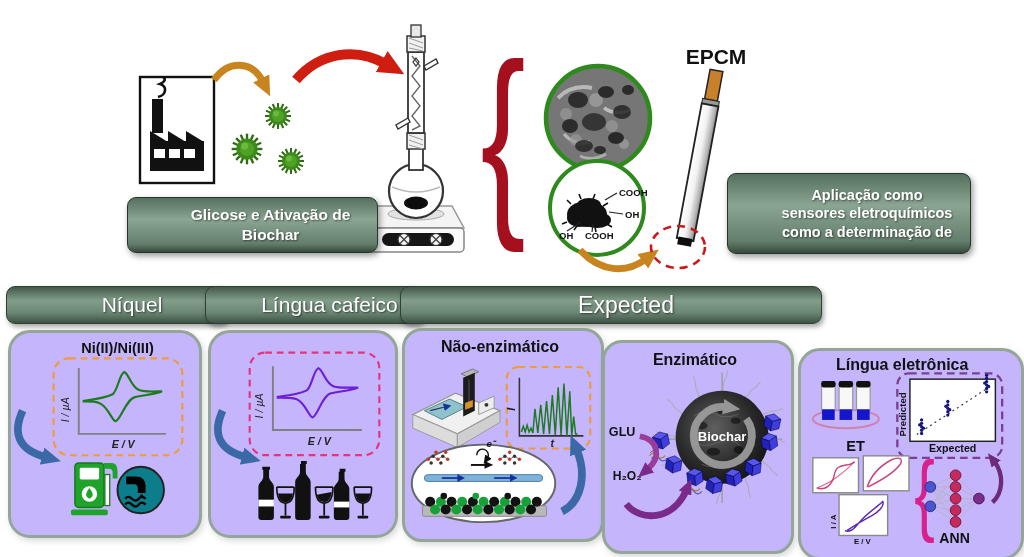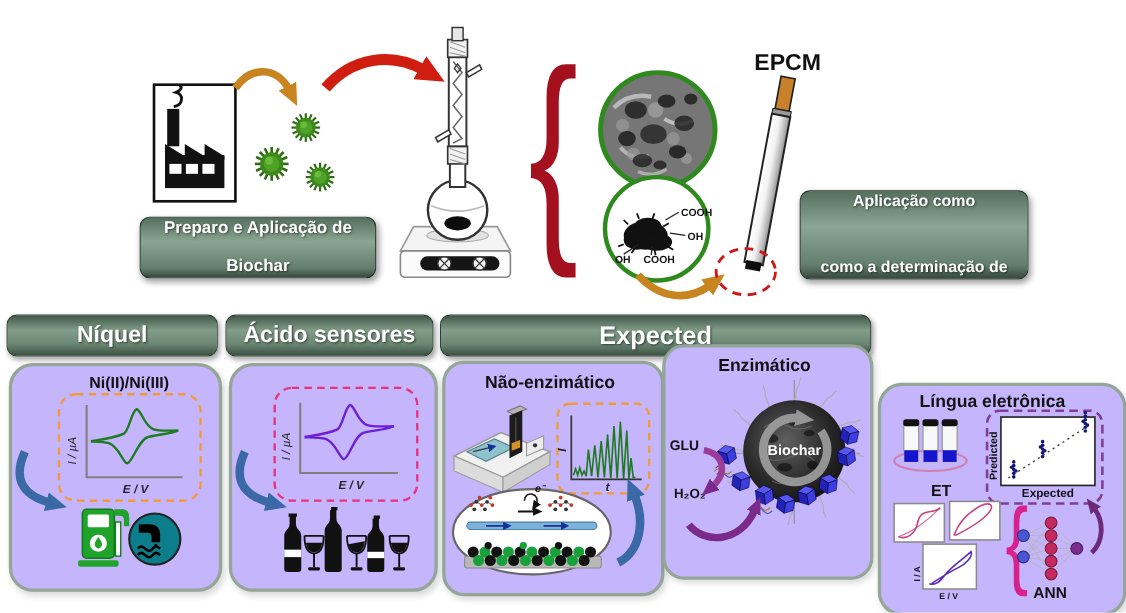--- a/index.html
+++ b/index.html
@@ -3,26 +3,26 @@
 <meta charset="utf-8">
 <style>
   html,body{margin:0;padding:0;background:#fff;}
   #stage{position:relative;width:1024px;height:557px;background:#fff;overflow:hidden;
          font-family:"Liberation Sans",sans-serif;}
   svg text{font-family:"Liberation Sans",sans-serif;}
   .abs{position:absolute;}
   
   .gbar{background:linear-gradient(180deg,#43584a 0%,#829e8a 38%,#6a8572 72%,#3d5244 100%);
         border:1px solid #2e3f34;border-radius:9px;box-shadow:2px 3px 5px rgba(0,0,0,.35);
-        color:#fff;font-weight:bold;display:flex;align-items:center;justify-content:center;
-        text-shadow:1px 1px 2px rgba(0,0,0,.55);}
+        color:#fff;font-weight:normal;display:flex;align-items:center;justify-content:center;
+        text-shadow:1px 1px 2px rgba(0,0,0,.55);padding-left:30px;}
   .glabel{background:linear-gradient(180deg,#55705e 0%,#8aa592 40%,#637e6c 85%,#37493d 100%);
         border:1px solid #26352b;border-radius:9px;box-shadow:2px 3px 6px rgba(0,0,0,.4);
         color:#fff;font-weight:bold;text-align:center;
-        text-shadow:1px 1px 2px rgba(0,0,0,.5);display:flex;flex-direction:column;justify-content:space-between;}
+        text-shadow:1px 1px 2px rgba(0,0,0,.5);display:flex;flex-direction:column;justify-content:center;padding-left:36px;}
   .glabel div{line-height:1.28;}
   .panel-body{background:#c4b5fd;border:3px solid #93a697;border-radius:22px;
         box-shadow:2px 3px 6px rgba(0,0,0,.15);}
   .panel-body svg{display:block;}
 </style>
 </head>
 <body>
 
 <div id="stage">
 
@@ -159,30 +159,31 @@
       <rect x="-6.5" y="-30" width="13" height="30" fill="#c8802a" stroke="#222" stroke-width="1.5"></rect>
       <rect x="-8.5" y="0" width="17" height="5" fill="#999" stroke="#222" stroke-width="1"></rect>
       <rect x="-8.5" y="5" width="17" height="137" fill="url(#elecg)" stroke="#222" stroke-width="1.8"></rect>
       <rect x="-7" y="140" width="14" height="8" fill="#0d0d0d"></rect>
     </g>
     <ellipse cx="678" cy="247" rx="27" ry="21" fill="none" stroke="#cc1818" stroke-width="2.6" stroke-dasharray="8,6"></ellipse>
     <text x="716" y="64" text-anchor="middle" font-size="21" font-weight="bold" fill="#111">EPCM</text>
   </svg>
 
   <div class="abs glabel" style="left:127px;top:197px;width:213px;height:54px;font-size:15.5px">
-    <div>Preparo e Aplicação de</div>
+    <div>Glicose e Ativação de</div>
     <div>Biochar</div>
   </div>
   <div class="abs glabel" style="left:727px;top:173px;width:206px;height:79px;font-size:14.5px">
     <div>Aplicação como</div>
+    <div>sensores eletroquímicos</div>
     <div>como a determinação de</div>
   </div>
 
   <div class="abs gbar" style="left:6px;top:286px;width:190px;height:36px;font-size:21px">Níquel</div>
-  <div class="abs gbar" style="left:205px;top:286px;width:187px;height:36px;font-size:21px">Ácido sensores</div>
+  <div class="abs gbar" style="left:205px;top:286px;width:187px;height:36px;font-size:21px">Língua cafeico</div>
   <div class="abs gbar" style="left:400px;top:286px;width:390px;height:36px;font-size:23px">Expected</div>
 
   <div class="abs panel-body" style="left:8px;top:330px;width:188px;height:202px">
     <svg width="182" height="196" viewBox="0 0 188 202">
       <defs>
         <marker id="n-blue" markerUnits="userSpaceOnUse" markerWidth="20" markerHeight="18" refX="4" refY="9" orient="auto">
           <path d="M0,0 L20,9 L0,18 Z" fill="#3b69a5"></path>
           </marker>
       </defs>
       <text x="110" y="20" text-anchor="middle" font-size="15" font-weight="bold" fill="#111">Ni(II)/Ni(III)</text>
@@ -344,21 +345,21 @@
             <circle cx="10" cy="-7" r="1.8" fill="#c0392b"></circle>
         </g>
         <line x1="68" y1="138" x2="84" y2="138" stroke="#111" stroke-width="2" marker-end="url(#g1-blk)"></line>
         <path d="M74,128 a6,6 0 1 1 11,3" fill="none" stroke="#111" stroke-width="1.5" marker-end="url(#g1-blk)"></path>
         <text x="84" y="120" font-size="10" font-style="italic" font-weight="bold" fill="#111">e⁻</text>
       </g>
       <path d="M162,186 C182,176 188,148 177,122" fill="none" stroke="#3b69a5" stroke-width="8" marker-end="url(#g1-blue)"></path>
     </svg>
   </div>
 
-  <div class="abs panel-body" style="left:602px;top:313px;width:186px;height:208px;border-radius:20px">
+  <div class="abs panel-body" style="left:602px;top:340px;width:186px;height:208px;border-radius:20px">
     <svg width="180" height="202" viewBox="0 0 186 208">
       <defs>
         <radialGradient id="sphg" cx="0.42" cy="0.4" r="0.75">
           <stop offset="0" stop-color="#606060"></stop>
             <stop offset="0.55" stop-color="#2a2a2a"></stop>
           <stop offset="1" stop-color="#0a0a0a"></stop>
         </radialGradient>
         <marker id="g2-gray" markerUnits="userSpaceOnUse" markerWidth="18" markerHeight="16" refX="4" refY="8" orient="auto">
           <path d="M0,0 L18,8 L0,16 Z" fill="#a0a0a0"></path>
           </marker>

